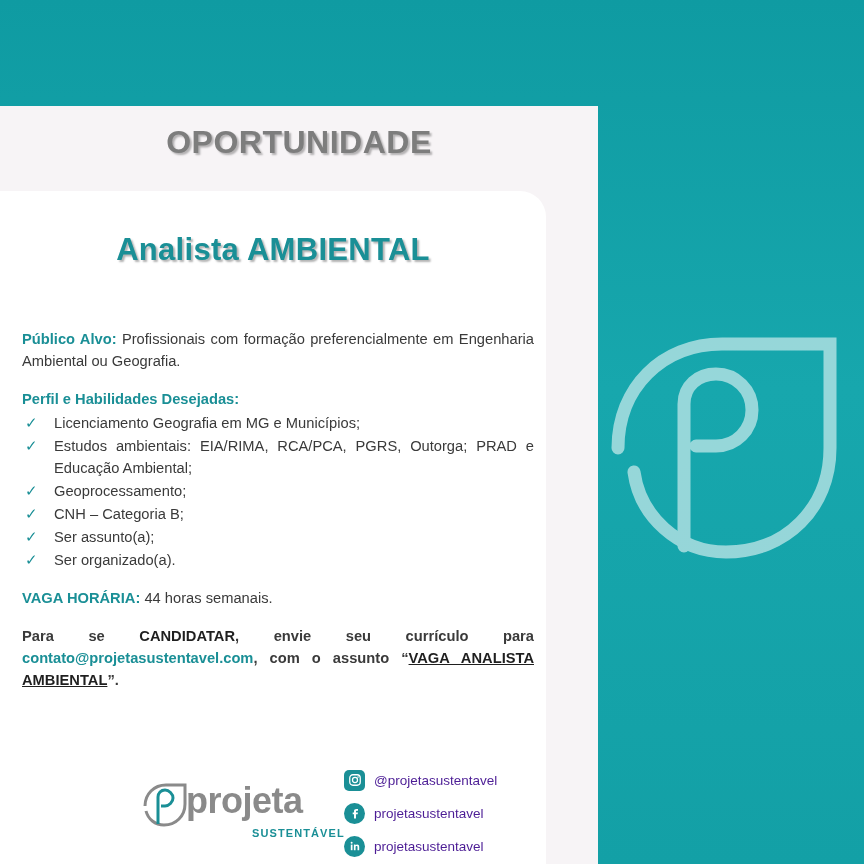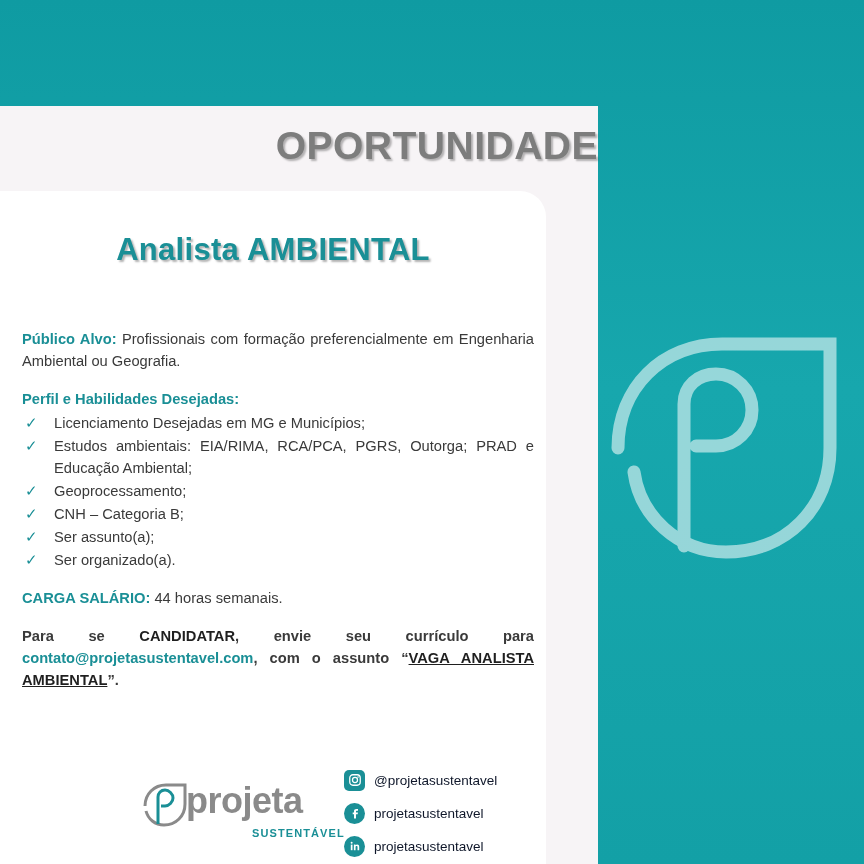--- a/index.html
+++ b/index.html
@@ -48,22 +48,22 @@
     width: 598px;
     height: 85px;
     background: #f7f4f6;
   }
 
   .headline {
     position: absolute;
     left: 0;
     top: 124px;
     width: 598px;
-    text-align: right;
-    font-size: 39px;
+    text-align: center;
+    font-size: 32px;
     font-weight: bold;
     letter-spacing: 0.5px;
     color: #7d7d7d;
     text-shadow: 2px 2px 2px rgba(0,0,0,0.28);
   }
 
   
   .panel {
     position: absolute;
     left: 0;
@@ -173,21 +173,21 @@
     display: flex;
     align-items: center;
     justify-content: center;
     color: #fff;
   }
   .ig { background: #1a8f96; }
   .fb { background: #1a8f96; border-radius: 50%; }
   .li { background: #1a8f96; border-radius: 50%; }
   .social-handle {
     font-size: 13.5px;
-    color: #0f172a;
+    color: #4c1d95;
   }
 </style>
 </head>
 <body>
 
 <div class="bg"></div>
 
 <div class="watermark">
   <svg viewBox="0 0 240 240" width="240" height="240" xmlns="http://www.w3.org/2000/svg">
     <path d="M14 118 C14 58 58 14 118 14 L226 14 L226 118 C226 178 182 222 122 222 C74 222 36 186 30 142" fill="none" stroke="#ffffff" stroke-width="13" stroke-linecap="round"></path>
@@ -206,30 +206,30 @@
 
   <div class="para">
     <span class="label">Público Alvo:</span><span> Profissionais com formação preferencialmente em Engenharia Ambiental ou Geografia.</span>
   </div>
 
   <div style="margin-bottom:2px;">
     <span class="label">Perfil e Habilidades Desejadas:</span>
   </div>
 
   <ul class="checks">
-    <li><span class="tick">✓</span><span>Licenciamento Desejadas em MG e Municípios;</span></li>
+    <li><span class="tick">✓</span><span>Licenciamento Geografia em MG e Municípios;</span></li>
     <li><span class="tick">✓</span><span>Estudos ambientais: EIA/RIMA, RCA/PCA, PGRS, Outorga; PRAD e Educação Ambiental;</span></li>
     <li><span class="tick">✓</span><span>Geoprocessamento;</span></li>
     <li><span class="tick">✓</span><span>CNH – Categoria B;</span></li>
     <li><span class="tick">✓</span><span>Ser assunto(a);</span></li>
     <li><span class="tick">✓</span><span>Ser organizado(a).</span></li>
   </ul>
 
   <div class="spaced">
-    <span class="label">CARGA SALÁRIO:</span><span> 44 horas semanais.</span>
+    <span class="label">VAGA HORÁRIA:</span><span> 44 horas semanais.</span>
   </div>
 
 
   <div class="lastpara">
     <span>Para se </span><span class="strongdark">CANDIDATAR</span><span>, envie seu currículo para </span><span class="email">contato@projetasustentavel.com</span><span>, com o assunto </span><span>“</span><span class="underlined">VAGA ANALISTA AMBIENTAL</span><span>”</span><span>.</span>
   </div>
 
 </div>
 
 <div class="brand-mark">

